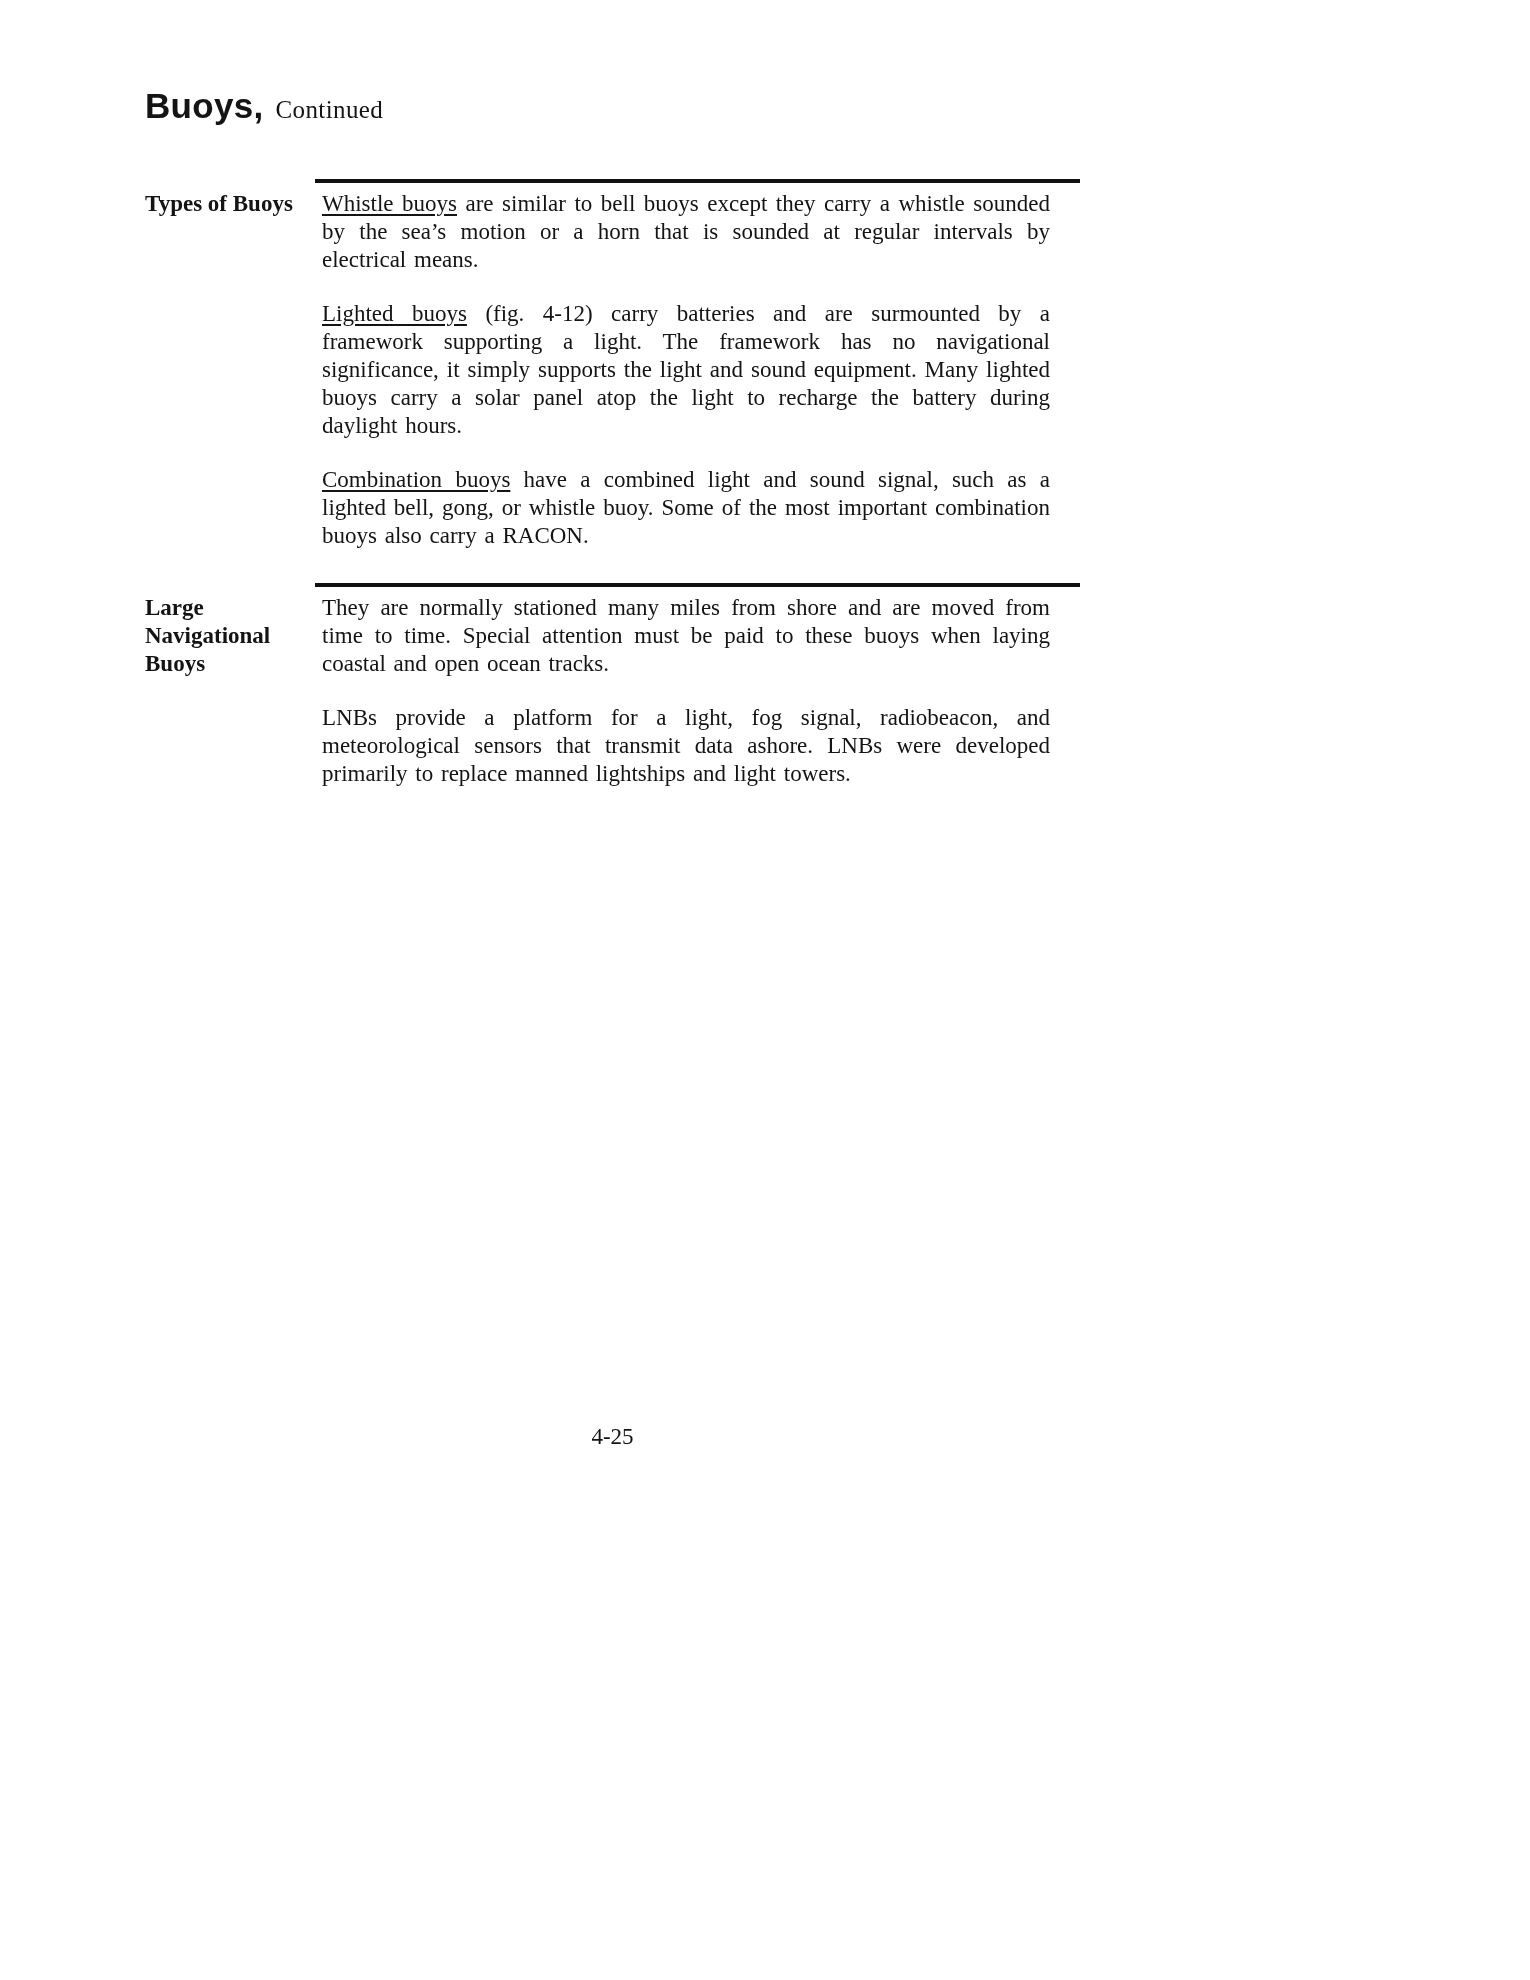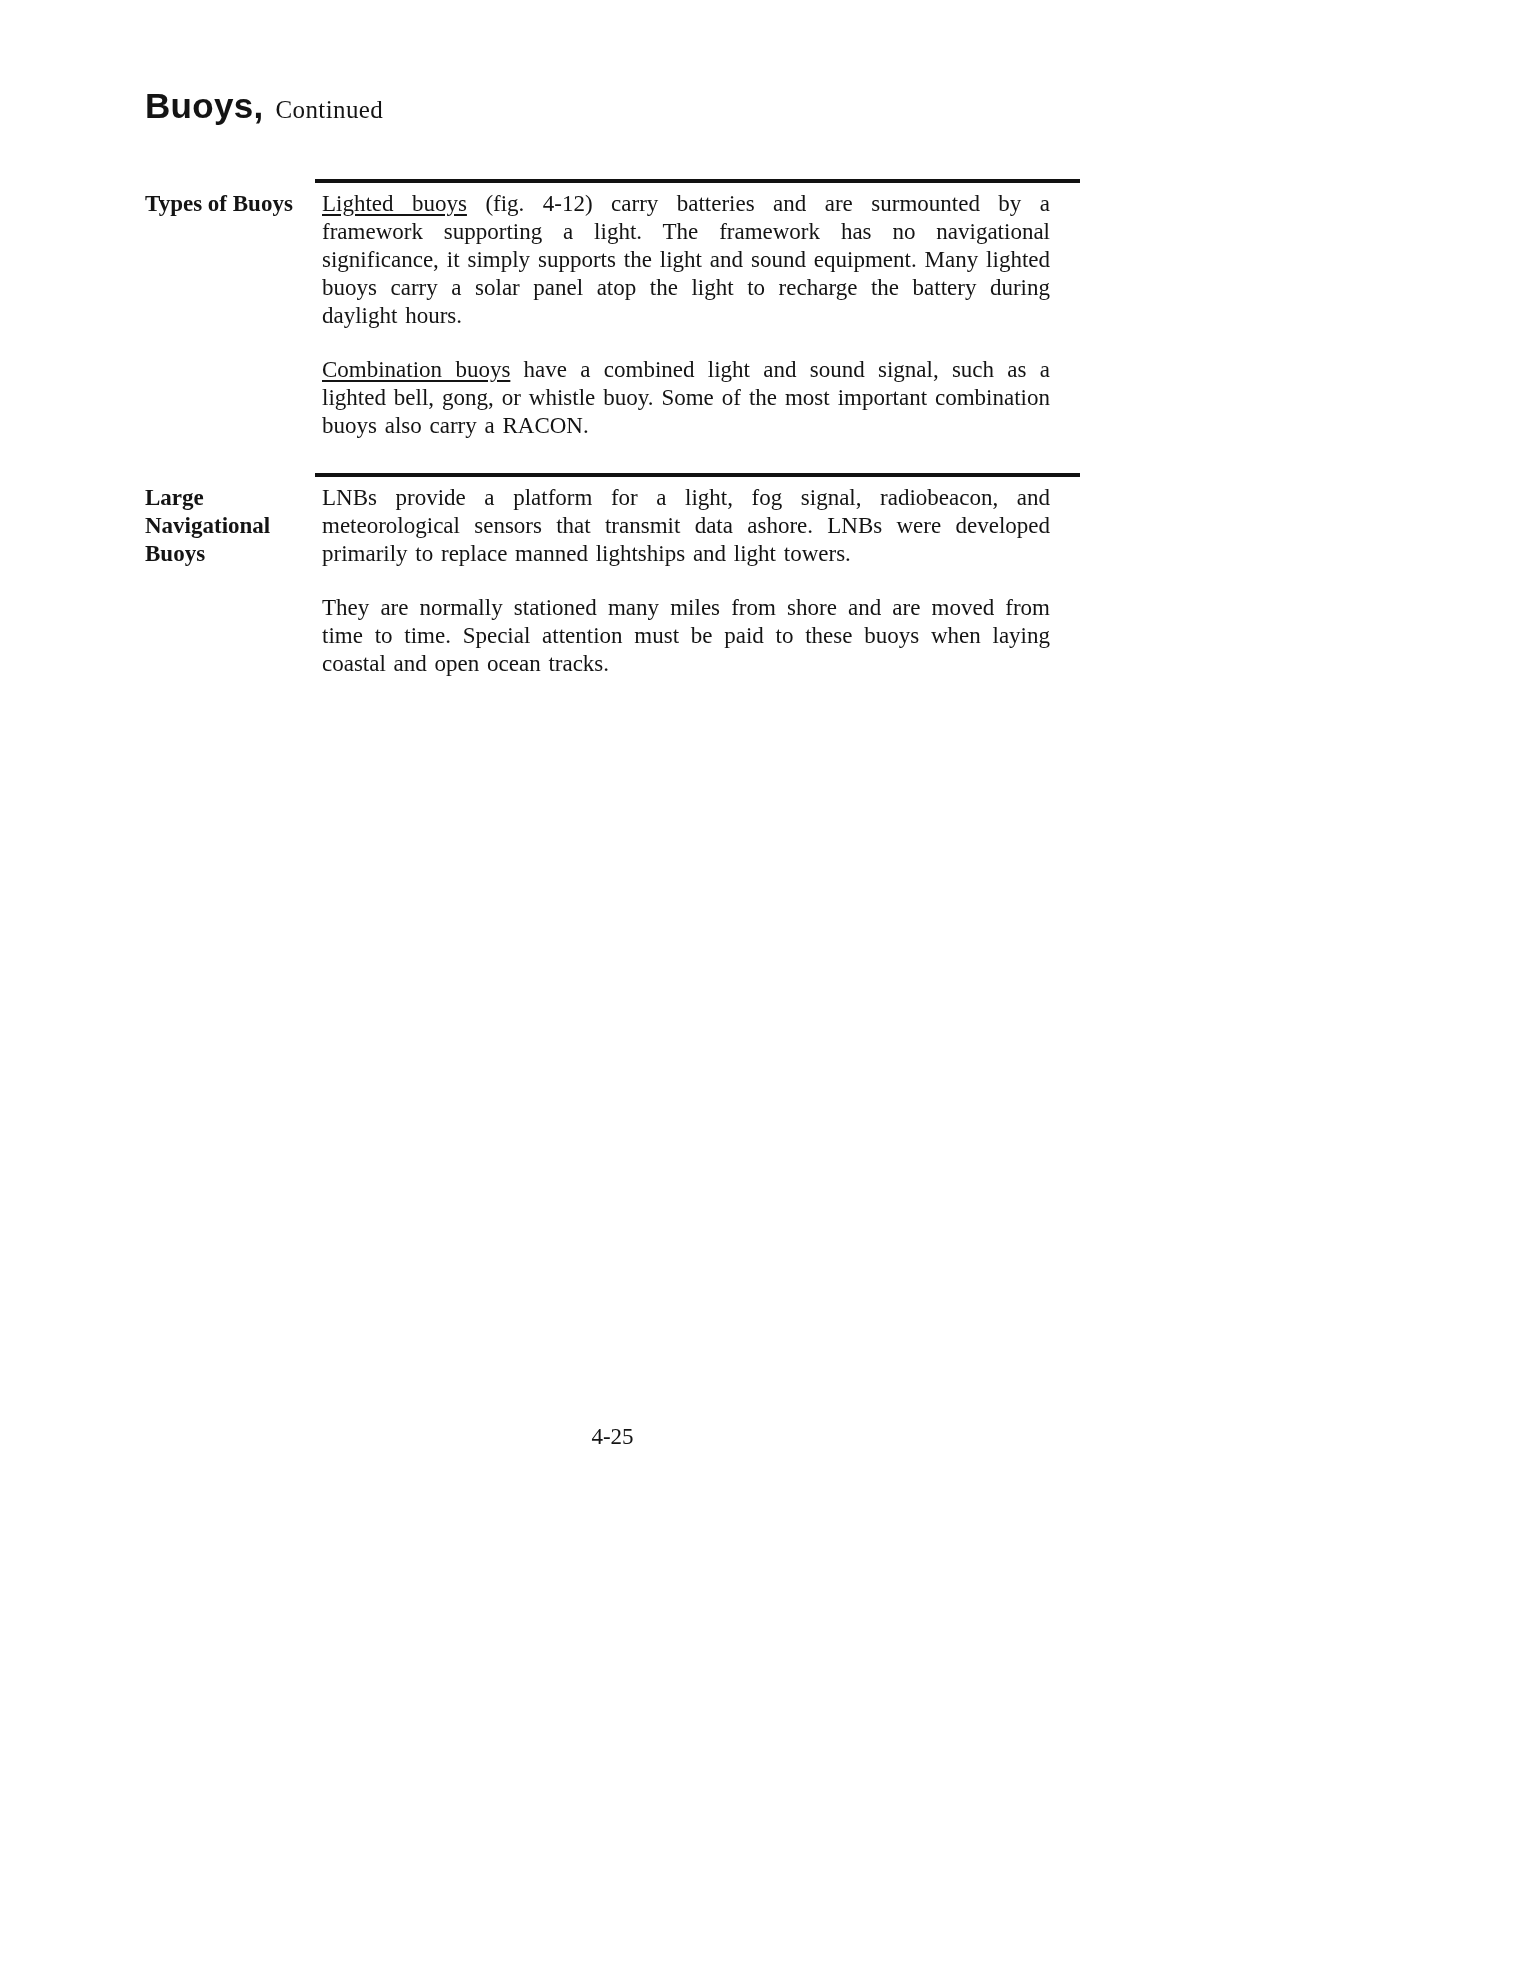--- a/index.html
+++ b/index.html
@@ -46,30 +46,31 @@
   <div class="content">
 
     <div class="doc-title">
       <span>Buoys,</span><span class="suffix">Continued</span>
     </div>
 
     <div class="section">
       <div class="label-col">Types of Buoys</div>
       <div class="body-col">
         <div class="rule"></div>
+        <p><span class="u">Whistle buoys</span><span> are similar to bell buoys except they carry a whistle sounded by the sea’s motion or a horn that is sounded at regular intervals by electrical means.</span></p>
         <p><span class="u">Lighted buoys</span><span> (fig. 4-12) carry batteries and are surmounted by a framework supporting a light. The framework has no navigational significance, it simply supports the light and sound equipment. Many lighted buoys carry a solar panel atop the light to recharge the battery during daylight hours.</span></p>
         <p><span class="u">Combination buoys</span><span> have a combined light and sound signal, such as a lighted bell, gong, or whistle buoy. Some of the most important combination buoys also carry a RACON.</span></p>
       </div>
     </div>
 
     <div class="section">
       <div class="label-col">Large Navigational Buoys</div>
       <div class="body-col">
         <div class="rule"></div>
+        <p><span class="u"></span><span>They are normally stationed many miles from shore and are moved from time to time. Special attention must be paid to these buoys when laying coastal and open ocean tracks.</span></p>
         <p><span class="u"></span><span>LNBs provide a platform for a light, fog signal, radiobeacon, and meteorological sensors that transmit data ashore. LNBs were developed primarily to replace manned lightships and light towers.</span></p>
-        <p><span class="u"></span><span>They are normally stationed many miles from shore and are moved from time to time. Special attention must be paid to these buoys when laying coastal and open ocean tracks.</span></p>
       </div>
     </div>
 
   </div>
 
   <div class="page-number">4-25</div>
 </div>
 
 </body></html>

